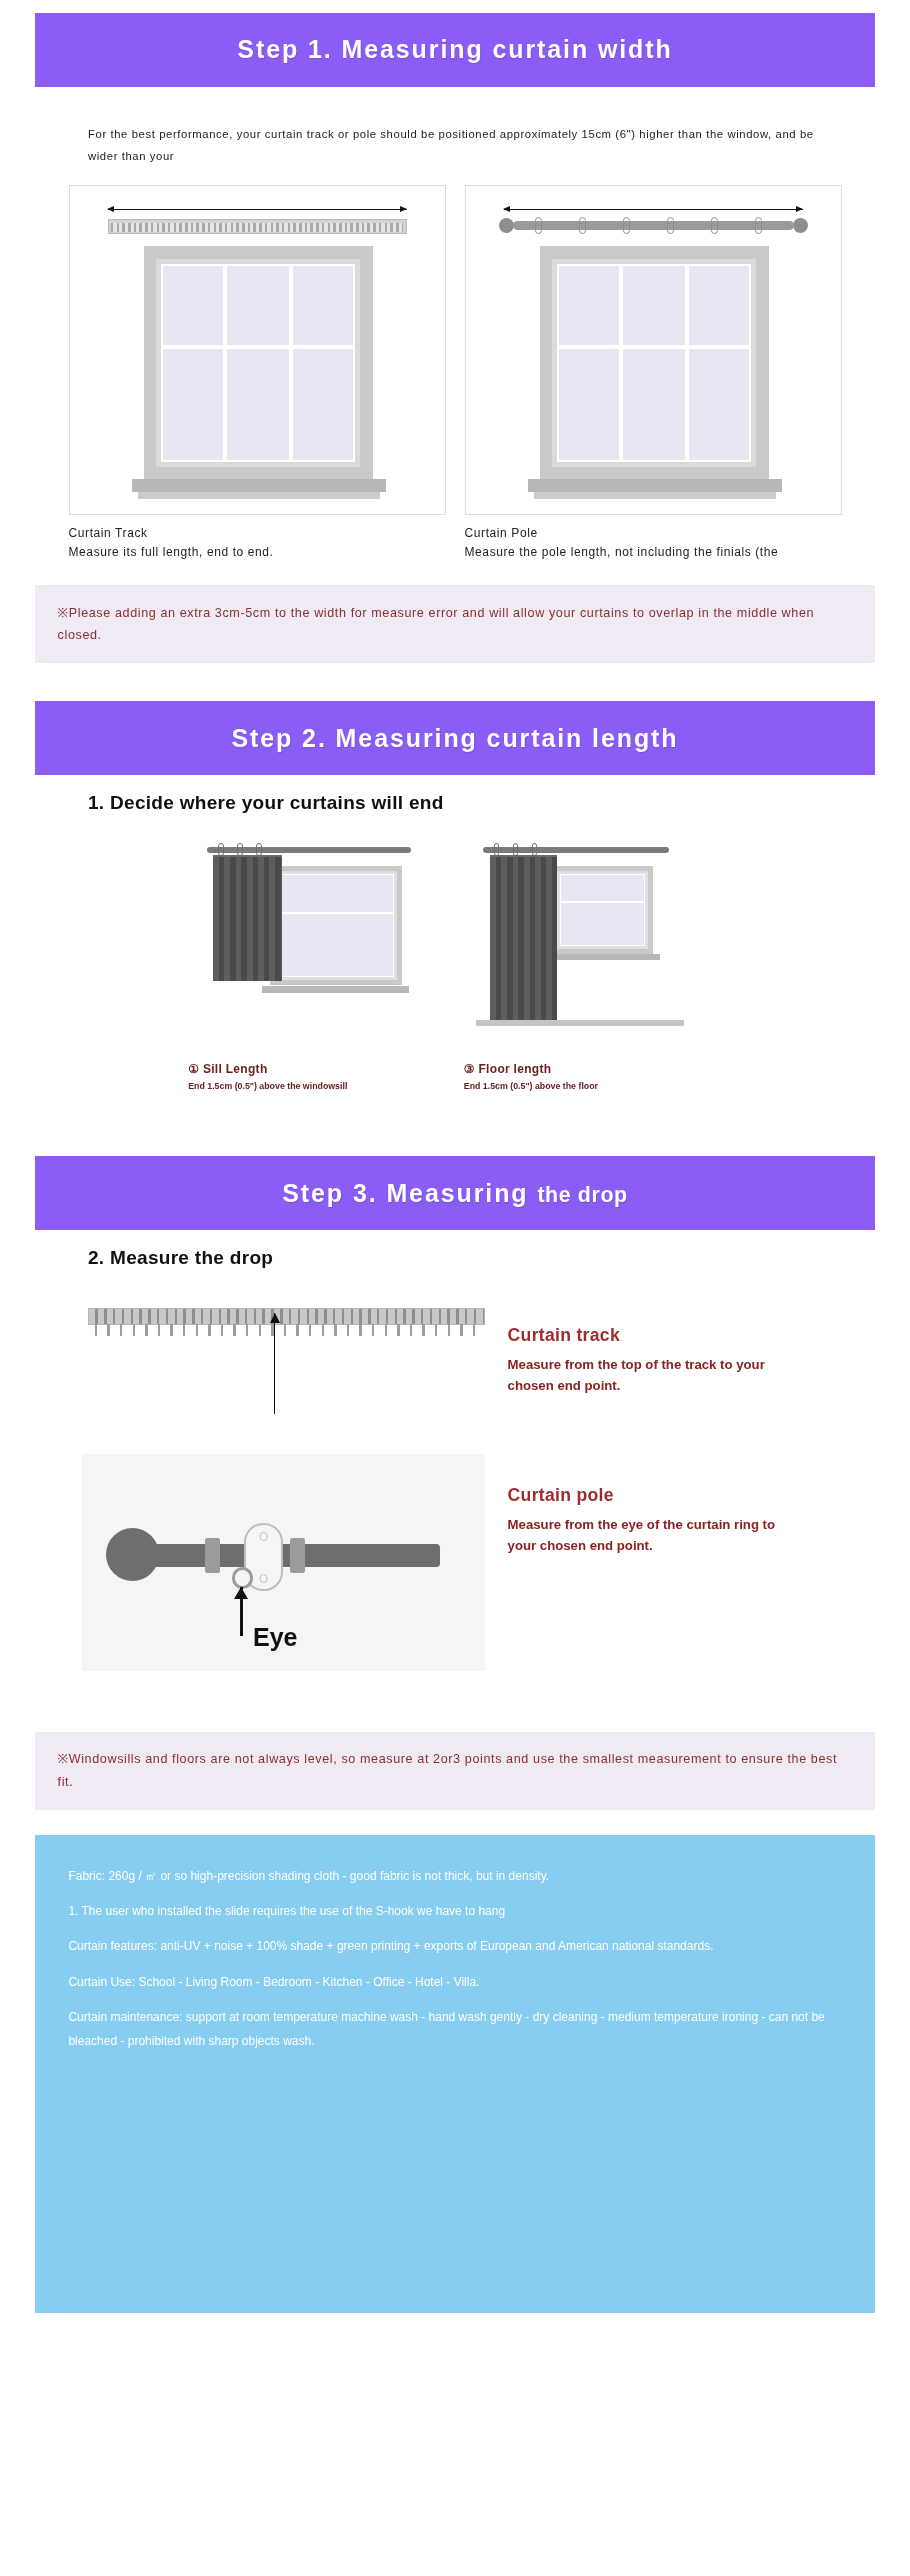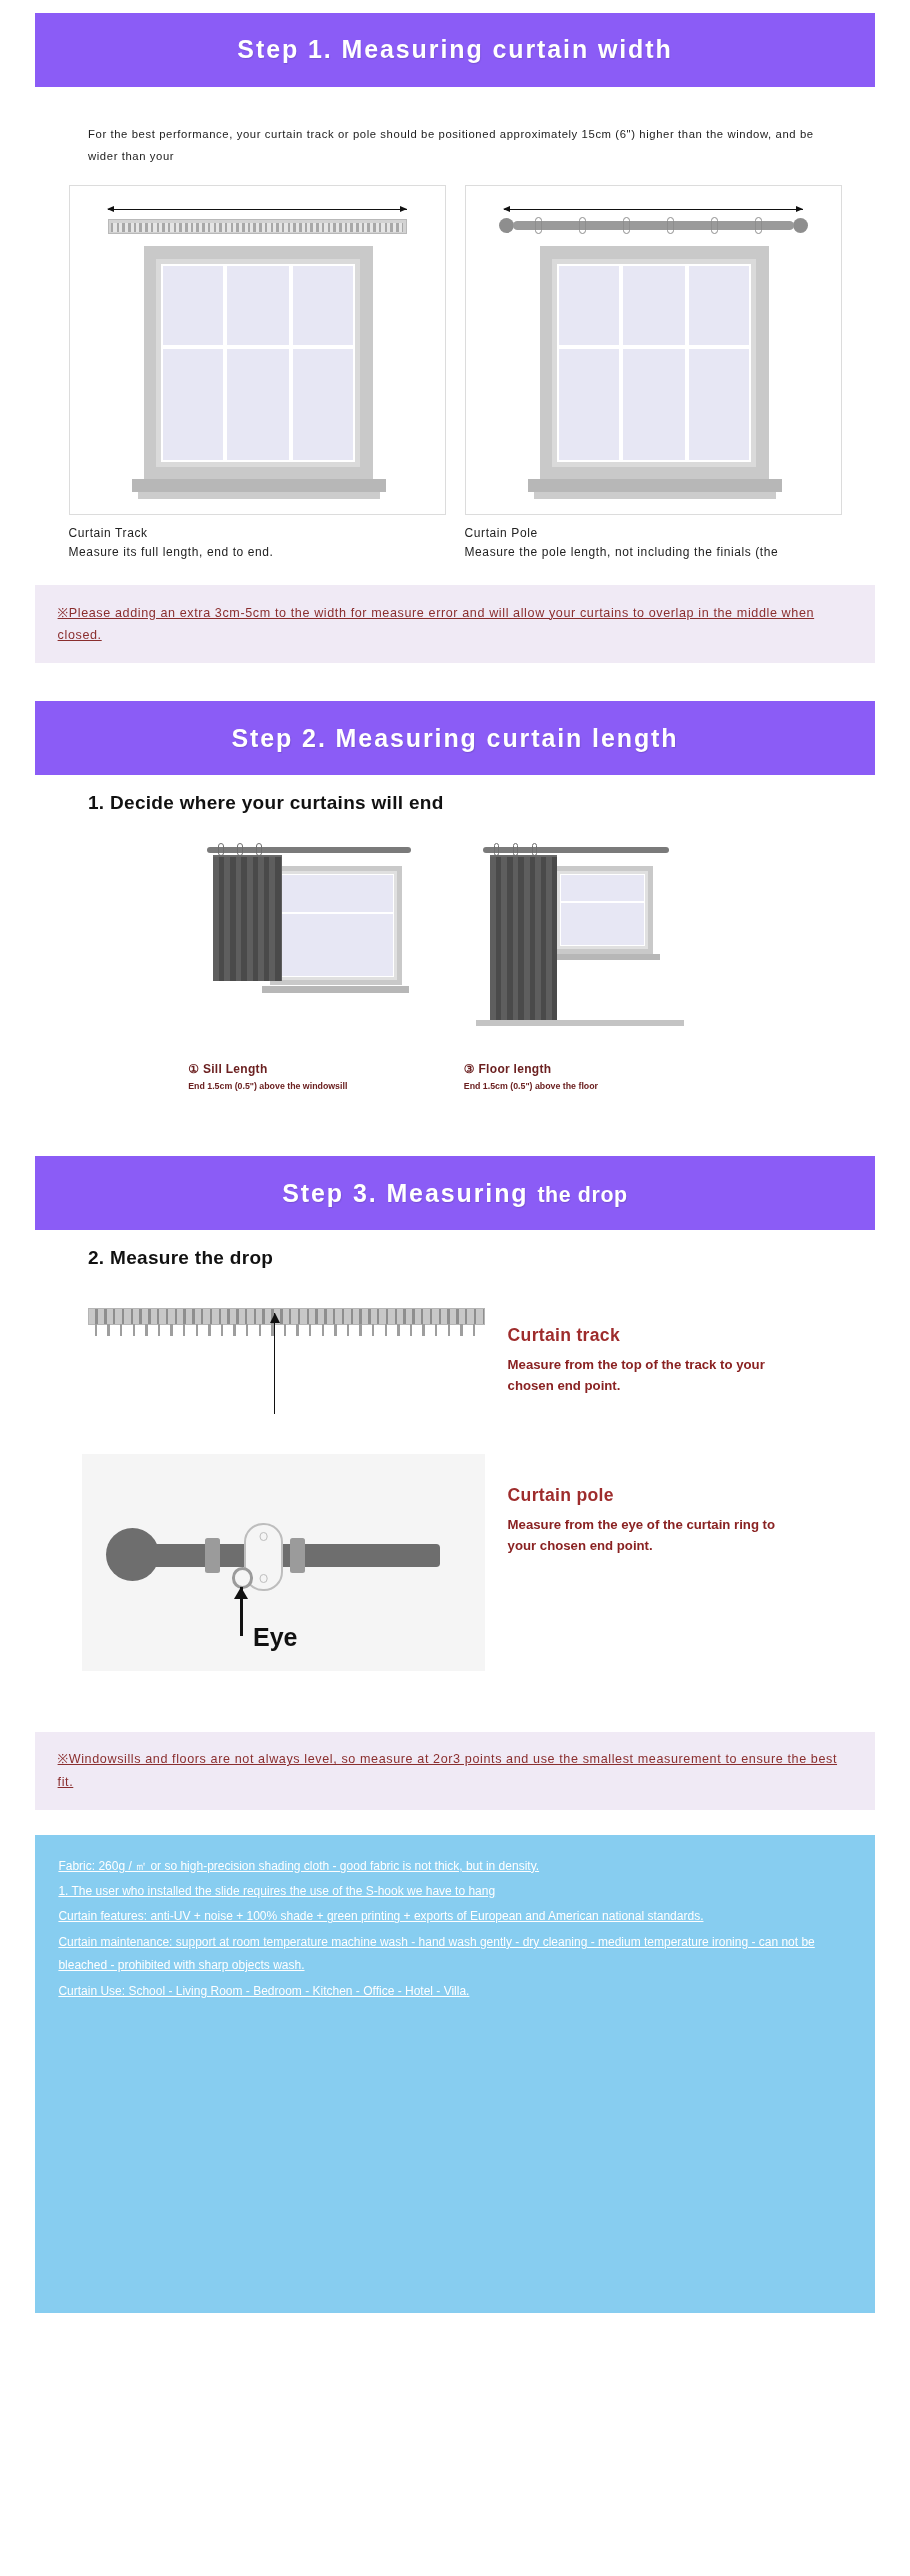--- a/index.html
+++ b/index.html
@@ -180,21 +180,20 @@
 
   
   .note {
     margin: 22.6px 35px 0 35px;
     background: #f0eaf5;
     padding: 16.4px 22.6px;
     color: #8a2e2e;
     font-size: 12.6px;
     line-height: 1.8;
     letter-spacing: 0.6px;
-    text-decoration: underline;
   }
 
   
   .sec-head {
     margin: 25px 0 0 66px;
     font-size: 19px;
     font-weight: bold;
     color: #111;
     letter-spacing: 0.3px;
   }
@@ -420,21 +419,21 @@
   
   .info-block {
     margin: 25px 35px 0 35px;
     background: #87cdf0;
     color: #ffffff;
     padding: 17.6px 21.4px 75px 21.4px;
     font-size: 12px;
     line-height: 1.95;
     min-height: 478px;
   }
-  .info-block p { margin: 2px; text-decoration: underline; }
+  .info-block p { margin: 12px; }
 </style>
 </head>
 <body>
 
 <div class="page">
 
   <div class="gap-20"></div>
   <div class="step-banner">
     <div class="title">Step 1. Measuring curtain width</div>
   </div>
@@ -596,18 +595,18 @@
     </div>
   </div>
 
   <div class="gap-60"></div>
   <div class="note">※Windowsills and floors are not always level, so measure at 2or3 points and use the smallest measurement to ensure the best fit.</div>
 
   <div class="info-block">
     <p>Fabric: 260g / ㎡ or so high-precision shading cloth - good fabric is not thick, but in density.</p>
     <p>1. The user who installed the slide requires the use of the S-hook we have to hang</p>
     <p>Curtain features: anti-UV + noise + 100% shade + green printing + exports of European and American national standards.</p>
+    <p>Curtain Use: School - Living Room - Bedroom - Kitchen - Office - Hotel - Villa.</p>
     <p>Curtain maintenance: support at room temperature machine wash - hand wash gently - dry cleaning - medium temperature ironing - can not be bleached - prohibited with sharp objects wash.</p>
-    <p>Curtain Use: School - Living Room - Bedroom - Kitchen - Office - Hotel - Villa.</p>
   </div>
 
 </div>
 
 
 </body></html>

